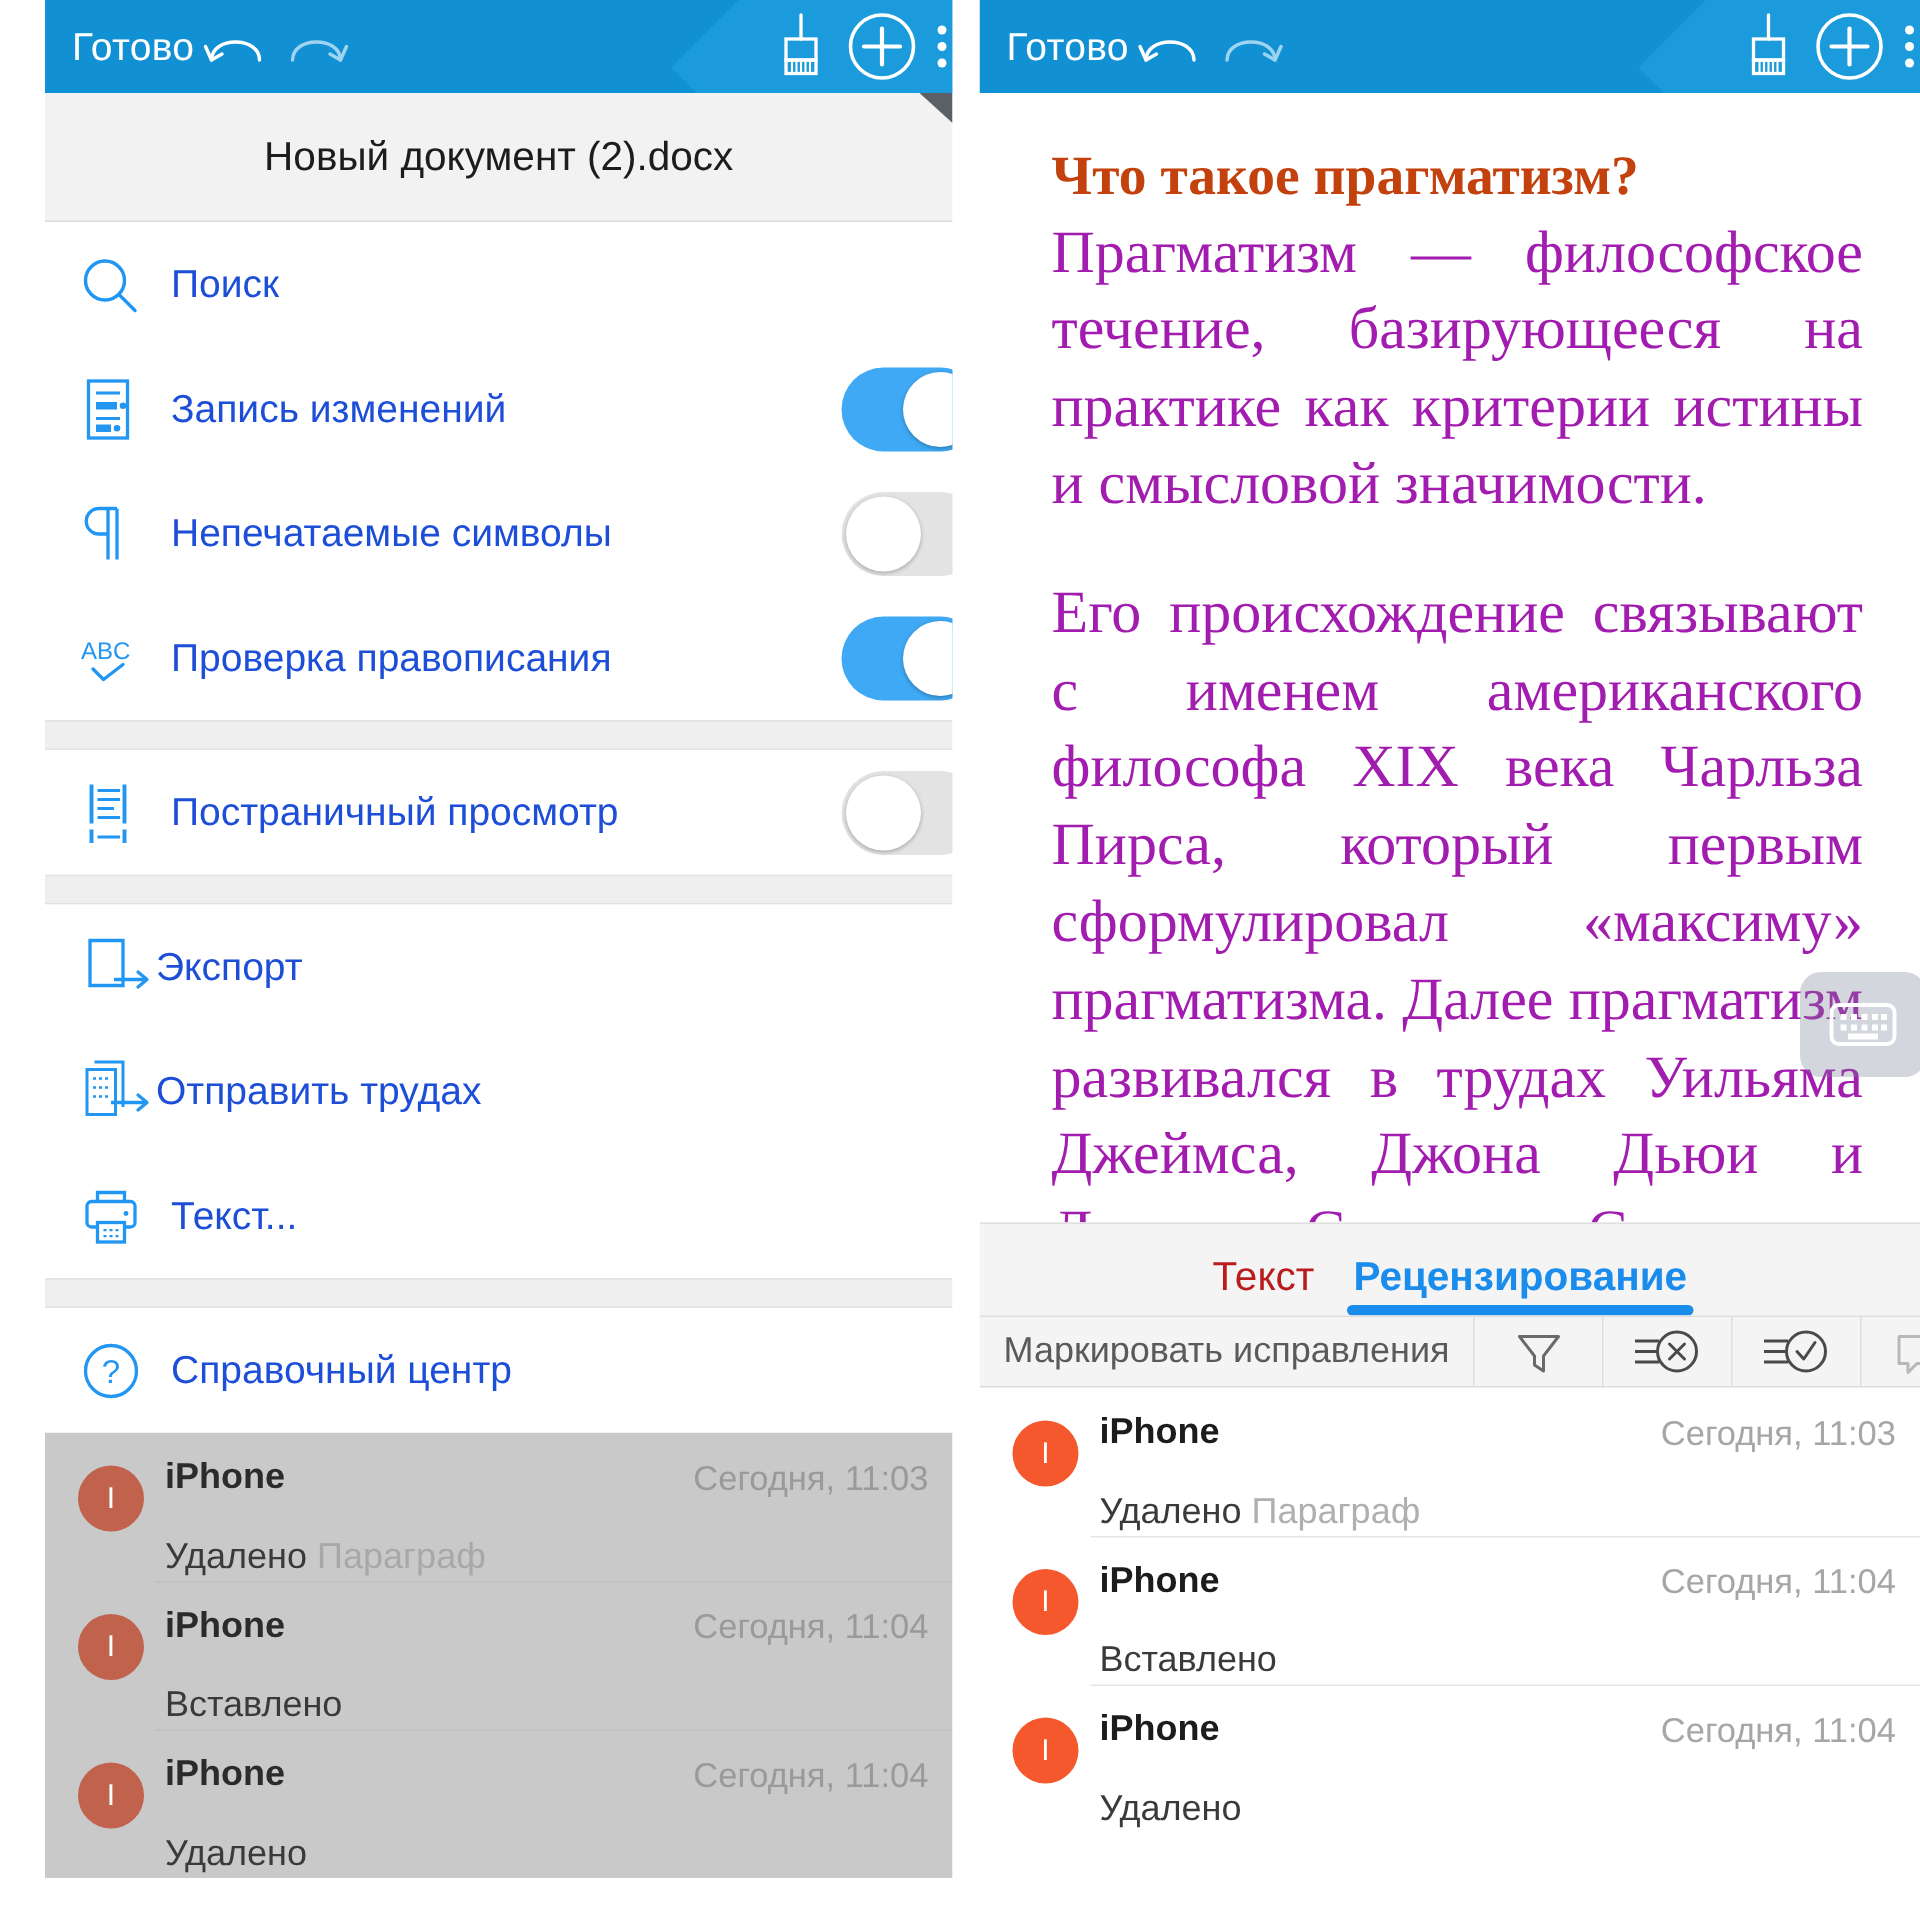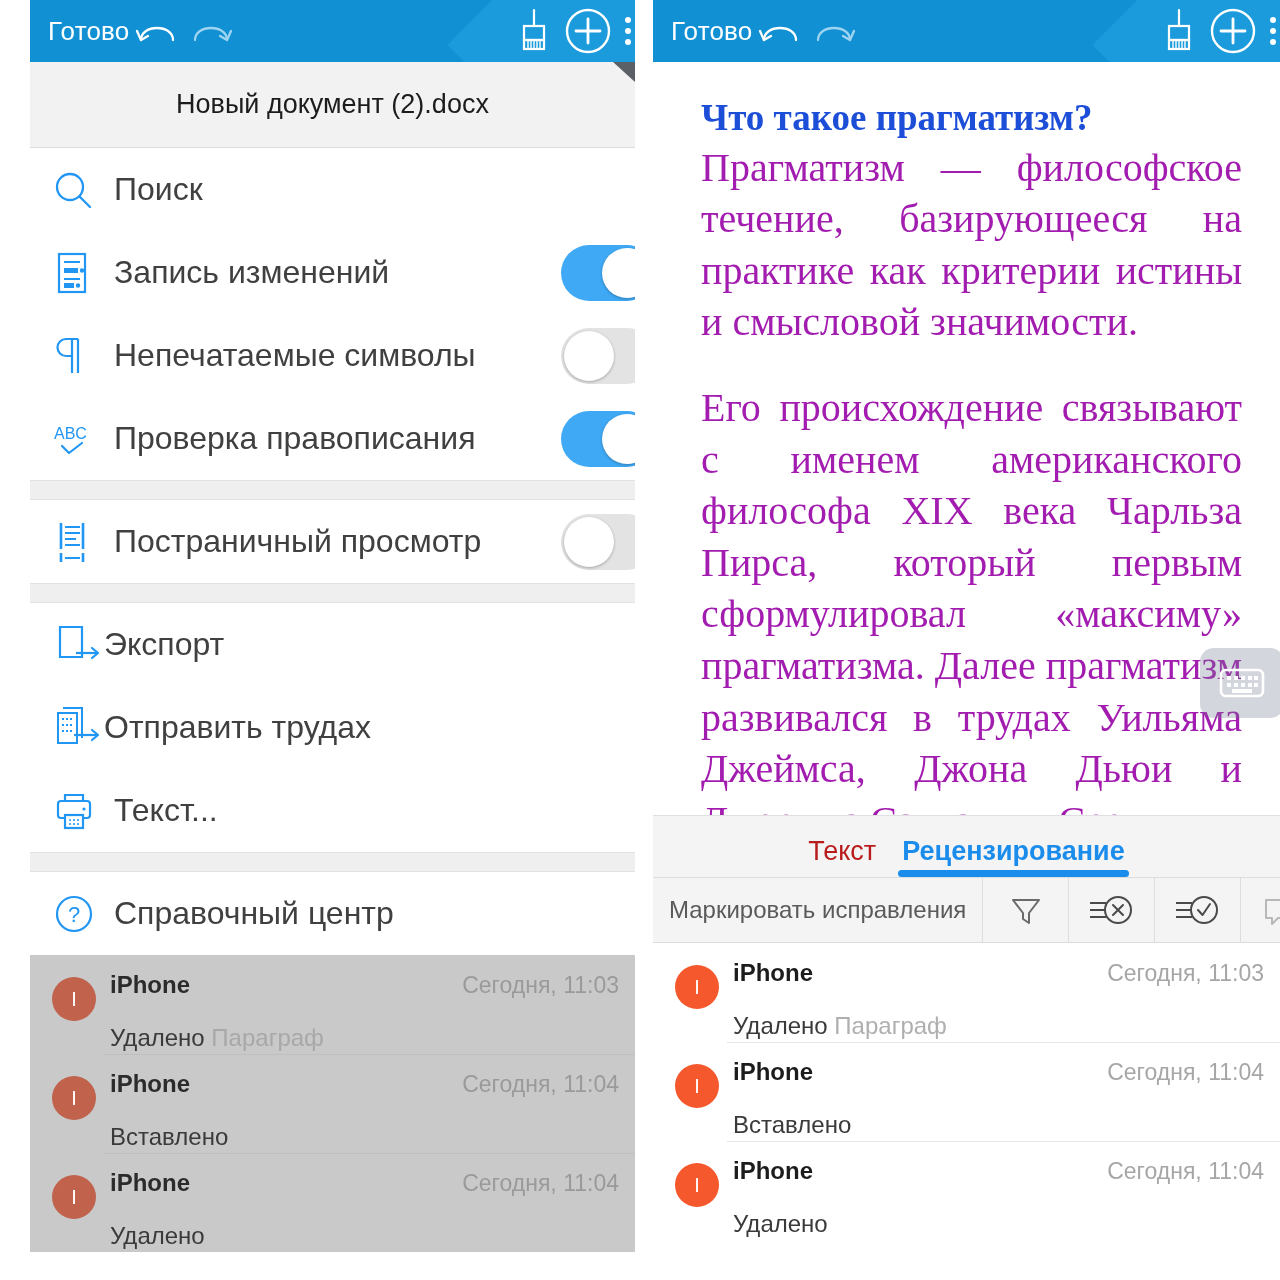--- a/index.html
+++ b/index.html
@@ -49,21 +49,21 @@
   }
 
   
   .menu { background:#fff; }
   .menu-row{
     position:relative; display:flex; align-items:center;
     height:83px; padding-left:22px; background:#fff;
   }
   .menu-row .mi-icon{ width:62px; display:flex; align-items:center; justify-content:flex-start; }
   .menu-row .mi-label{
-    font-size:32px; color:#404040; white-space:nowrap;
+    font-size:26px; color:#1d4ed8; white-space:nowrap;
   }
   .menu-row.tight .mi-icon{ width:52px; }
   .sec-gap{ height:20px; background:#EFEFEF; border-top:1px solid #E2E2E2; border-bottom:1px solid #E2E2E2; }
 
   
   .toggle{
     position:absolute; right:-20px; top:50%; transform:translateY(-50%);
     width:94px; height:56px; border-radius:28px; background:#E3E3E3;
   }
   .toggle .knob{
@@ -104,21 +104,21 @@
   .rev-list.dimmed .rev-action .muted{ color:#A8A8A8; }
   .rev-list.dimmed .rev-item + .rev-item::before{ background:#BFBFBF; }
 
   
   .doc-area{
     position:relative; height:753px; background:#fff; overflow:hidden;
     padding:34px 38px 0 48px;
   }
   .doc-h{
     font-family:"Liberation Serif", serif; font-weight:bold;
-    font-size:37px; color:#1d4ed8; line-height:1.18; margin-bottom:2px;
+    font-size:37px; color:#c2410c; line-height:1.18; margin-bottom:2px;
   }
   .doc-p{
     font-family:Liberation Serif, serif; font-size:40px; color:#a21caf;
     line-height:1.29; text-align:justify; text-align-last:left;
     hyphens:none;
   }
   .doc-p.just-all{ text-align:justify; }
   .doc-gap{ height:34px; }
 
   .kbd-dismiss{
@@ -137,21 +137,21 @@
   .tab{
     position:relative; font-size:27px; padding-bottom:10px; white-space:nowrap;
     color:#b91c1c;
   }
   .tab.active{ color:#1A8CEC; font-weight:bold; }
   .tab.active::after{
     content:""; position:absolute; left:-4px; right:-4px; bottom:0;
     height:7px; border-radius:4px; background:#1A8CEC;
   }
   .tools-bar{
-    position:relative; height:66px; background:#F4F4F4;
+    position:relative; height:48px; background:#F4F4F4;
     display:flex; align-items:stretch;
     border-top:1px solid #DDDDDD; border-bottom:1px solid #DDDDDD;
     overflow:hidden;
   }
   .tool-cell{
     display:flex; align-items:center; justify-content:center;
     border-right:1px solid #DEDEDE; flex:0 0 auto;
   }
   .tool-cell.label-cell{ padding:0 16px; }
   .tool-cell.label-cell span{ font-size:24px; color:#5A5A5A; white-space:nowrap; }

